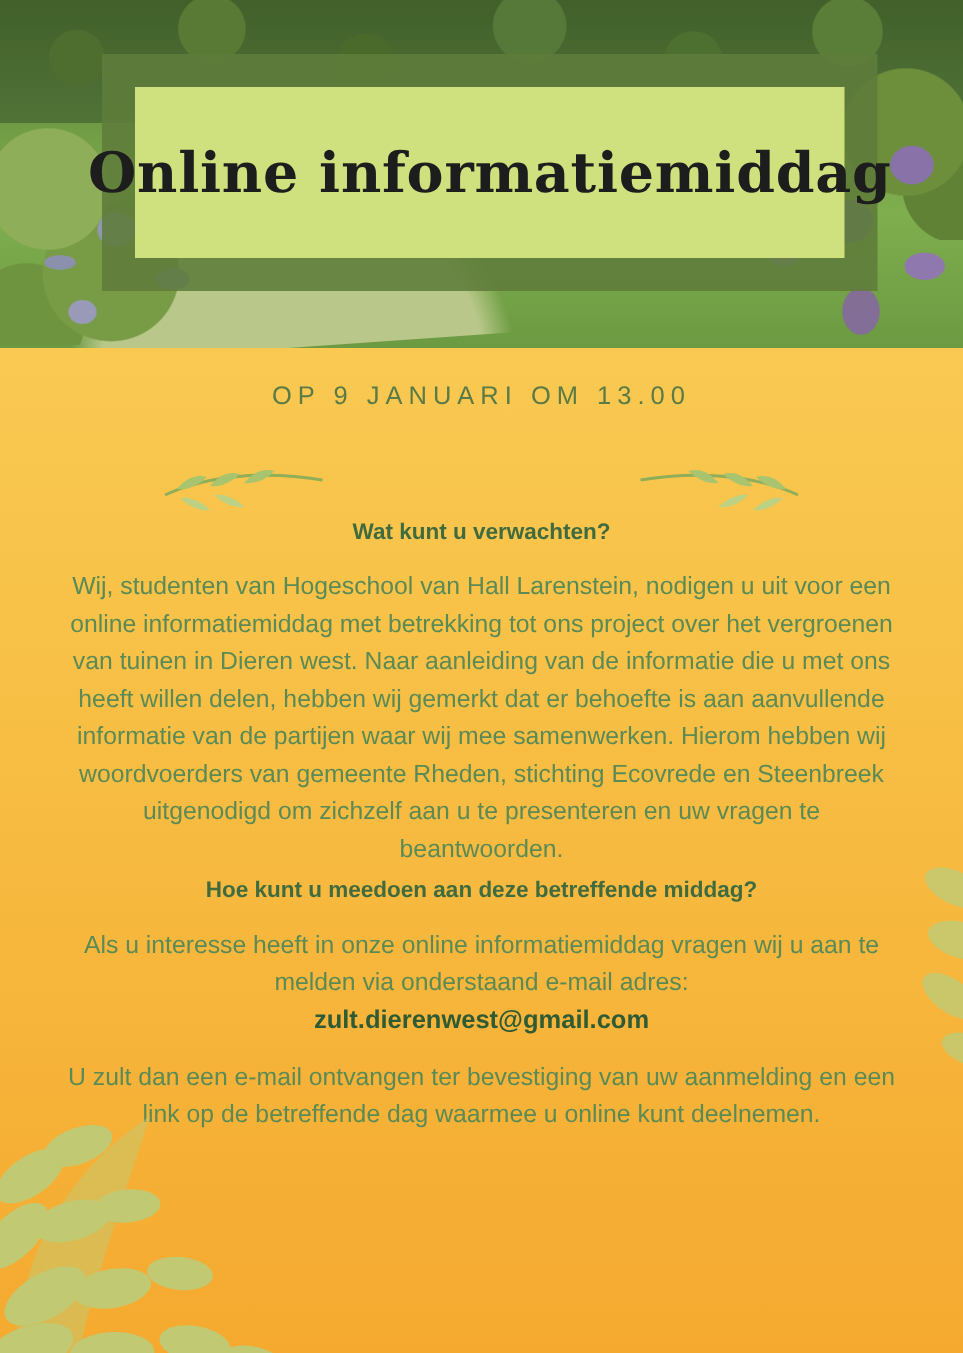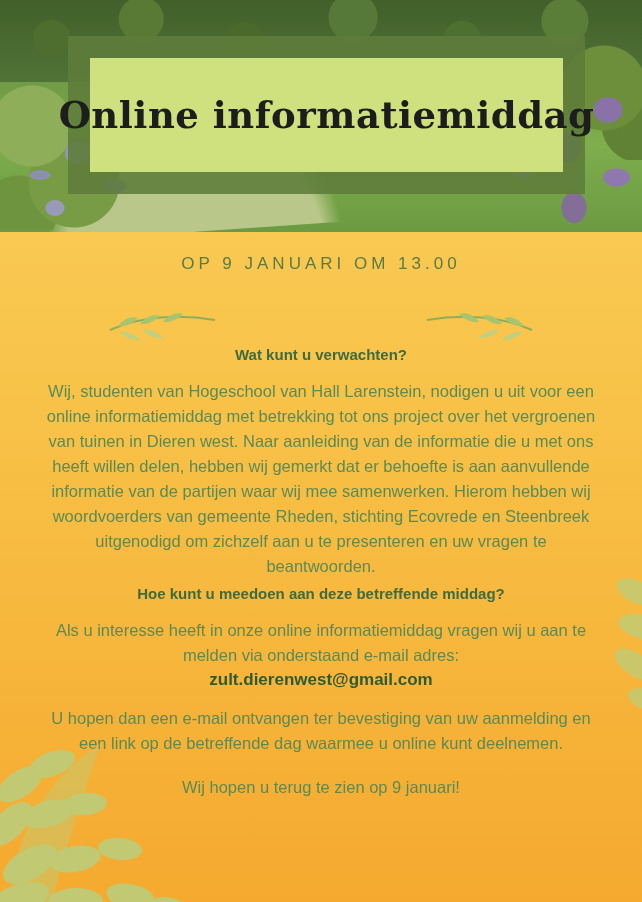--- a/index.html
+++ b/index.html
@@ -257,22 +257,21 @@
       <path d="M499 34 C493 40 485 43 479 42 C485 36 493 33 499 34Z" fill="#bcd183" stroke="none"></path>
     </g>
   </svg>
 
   <div class="content">
     <div class="heading">Wat kunt u verwachten?</div>
     <p class="para">Wij, studenten van Hogeschool van Hall Larenstein, nodigen u uit voor een online informatiemiddag met betrekking tot ons project over het vergroenen van tuinen in Dieren west. Naar aanleiding van de informatie die u met ons heeft willen delen, hebben wij gemerkt dat er behoefte is aan aanvullende informatie van de partijen waar wij mee samenwerken. Hierom hebben wij woordvoerders van gemeente Rheden, stichting Ecovrede en Steenbreek uitgenodigd om zichzelf aan u te presenteren en uw vragen te beantwoorden.</p>
     <div class="heading">Hoe kunt u meedoen aan deze betreffende middag?</div>
     <p class="para tight">Als u interesse heeft in onze online informatiemiddag vragen wij u aan te melden via onderstaand e-mail adres:</p>
     <div class="email">zult.dierenwest@gmail.com</div>
-    <p class="para tight">U hopen dan een e-mail ontvangen ter bevestiging van uw aanmelding en een link op de betreffende dag waarmee u online kunt deelnemen.</p>
-    <div class="closing">Wij hopen u terug te zien op 9 januari!</div>
+    <p class="para tight">U zult dan een e-mail ontvangen ter bevestiging van uw aanmelding en een link op de betreffende dag waarmee u online kunt deelnemen.</p>
   </div>
 
   <svg class="leaf-corner" viewBox="0 0 230 250">
     <g fill="#b8cf7e" opacity="0.85">
       <path d="M20 250 C20 180 50 120 110 80 C90 140 70 200 60 250Z" opacity="0.5"></path>
       <ellipse cx="30" cy="120" rx="26" ry="13" transform="rotate(-35 30 120)"></ellipse>
       <ellipse cx="62" cy="100" rx="24" ry="12" transform="rotate(-20 62 100)"></ellipse>
       <ellipse cx="20" cy="160" rx="28" ry="14" transform="rotate(-45 20 160)"></ellipse>
       <ellipse cx="58" cy="150" rx="26" ry="13" transform="rotate(-15 58 150)"></ellipse>
       <ellipse cx="95" cy="140" rx="22" ry="11" transform="rotate(-5 95 140)"></ellipse>

